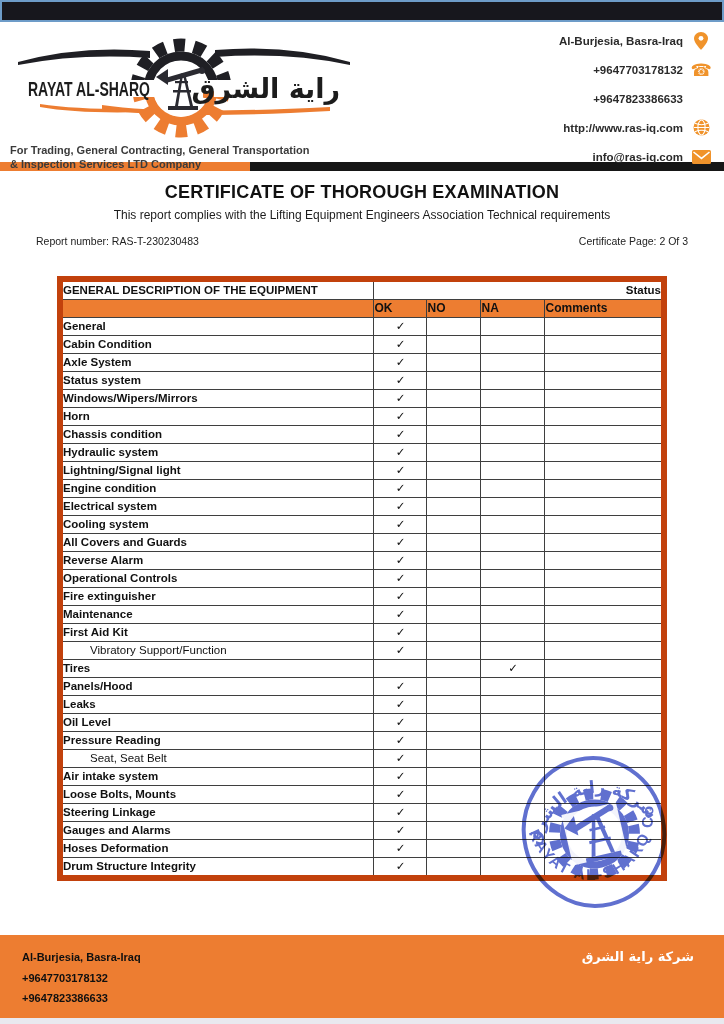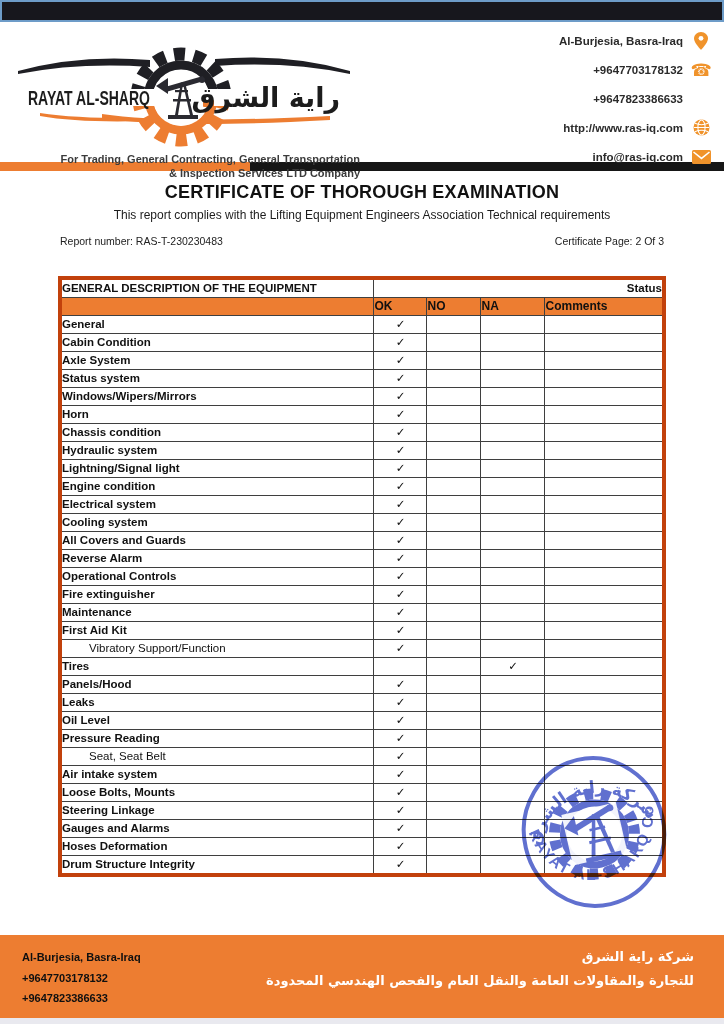--- a/index.html
+++ b/index.html
@@ -12,47 +12,47 @@
   *{margin:0;padding:0;box-sizing:border-box;}
   html,body{background:#fff;}
   body{font-family:"Liberation Sans",sans-serif;color:var(--ink);}
   .page{position:relative;width:724px;height:1024px;background:#fff;overflow:hidden;margin:0 auto;}
 
   
   .top-bar{width:724px;height:22px;background:var(--topbar-bg);border:2px solid var(--topbar-border);}
 
   
   .header{position:relative;height:140px;}
-  .logo-block{position:absolute;left:10px;top:18px;width:350px;text-align:right;}
+  .logo-block{position:absolute;left:10px;top:9px;width:350px;text-align:left;}
   .logo-block svg{display:block;}
   .tagline{font-size:11px;font-weight:bold;color:#3b3b3b;line-height:14px;margin-top:2px;}
   .contacts{position:absolute;right:12px;top:4px;width:250px;display:flex;flex-direction:column;}
   .contact-row{display:flex;align-items:center;justify-content:flex-end;height:29px;}
   .contact-text{font-size:11.5px;font-weight:bold;color:#2b2b2b;}
   .contact-icon{width:22px;height:18px;margin-left:7px;display:flex;align-items:center;justify-content:center;}
   .contact-icon.empty{visibility:hidden;}
 
   
   .divider{display:flex;height:9px;width:724px;}
   .divider .orange{width:250px;background:var(--accent);}
   .divider .black{flex:1;background:#161616;}
 
   
   .title{margin-top:11px;text-align:center;font-size:18px;font-weight:bold;letter-spacing:.2px;color:#111;}
   .subtitle{margin-top:5px;text-align:center;font-size:12px;color:#1c1c1c;}
 
   
-  .meta{width:604px;margin:13px auto 2px auto;display:flex;justify-content:space-between;align-items:flex-start;}
+  .meta{width:652px;margin:13px auto 2px auto;display:flex;justify-content:space-between;align-items:flex-start;}
   .meta .report{font-size:10.5px;color:#222;}
   .meta .cert-page{font-size:10.5px;color:#222;}
 
   
   table.equip{width:604px;margin:0 auto;border-collapse:collapse;table-layout:fixed;}
   table.equip th,table.equip td{border:1px solid #3f3f3f;padding:0 0;height:18px;line-height:17px;font-size:11.5px;color:#111;overflow:hidden;white-space:nowrap;}
-  table.equip{border:4px solid #c2410c;margin-top:29px;}
+  table.equip{border:6px solid #c2410c;margin-top:29px;}
   th.desc-head{text-align:left;padding-left:7px;font-size:12px;}
   th.status-head{text-align:right;font-size:12px;}
   tr.col-row th{background:var(--accent);text-align:left;font-size:12px;}
   td.desc{text-align:left;padding-left:7px;font-weight:bold;}
   td.desc.normal{font-weight:normal;padding-left:27px;}
   td.chk{text-align:center;font-size:12px;color:#3c3c3c;}
   td.comments{}
 
   
   .stamp{position:absolute;left:518px;top:752px;width:152px;height:160px;transform:rotate(-13deg);opacity:.88;mix-blend-mode:multiply;pointer-events:none;}
@@ -456,18 +456,17 @@
   </svg>
 
   <div class="footer">
     <div class="footer-left">
       <div>Al-Burjesia, Basra-Iraq</div>
       <div>+9647703178132</div>
       <div>+9647823386633</div>
     </div>
     <div class="footer-right">
       <div class="arabic">شركة راية الشرق</div>
-      <div class="arabic">للتجارة والمقاولات العامة والنقل العام والفحص الهندسي المحدودة</div>
     </div>
   </div>
   <div class="bottom-strip"></div>
 
 </div>
 
 </body></html>

